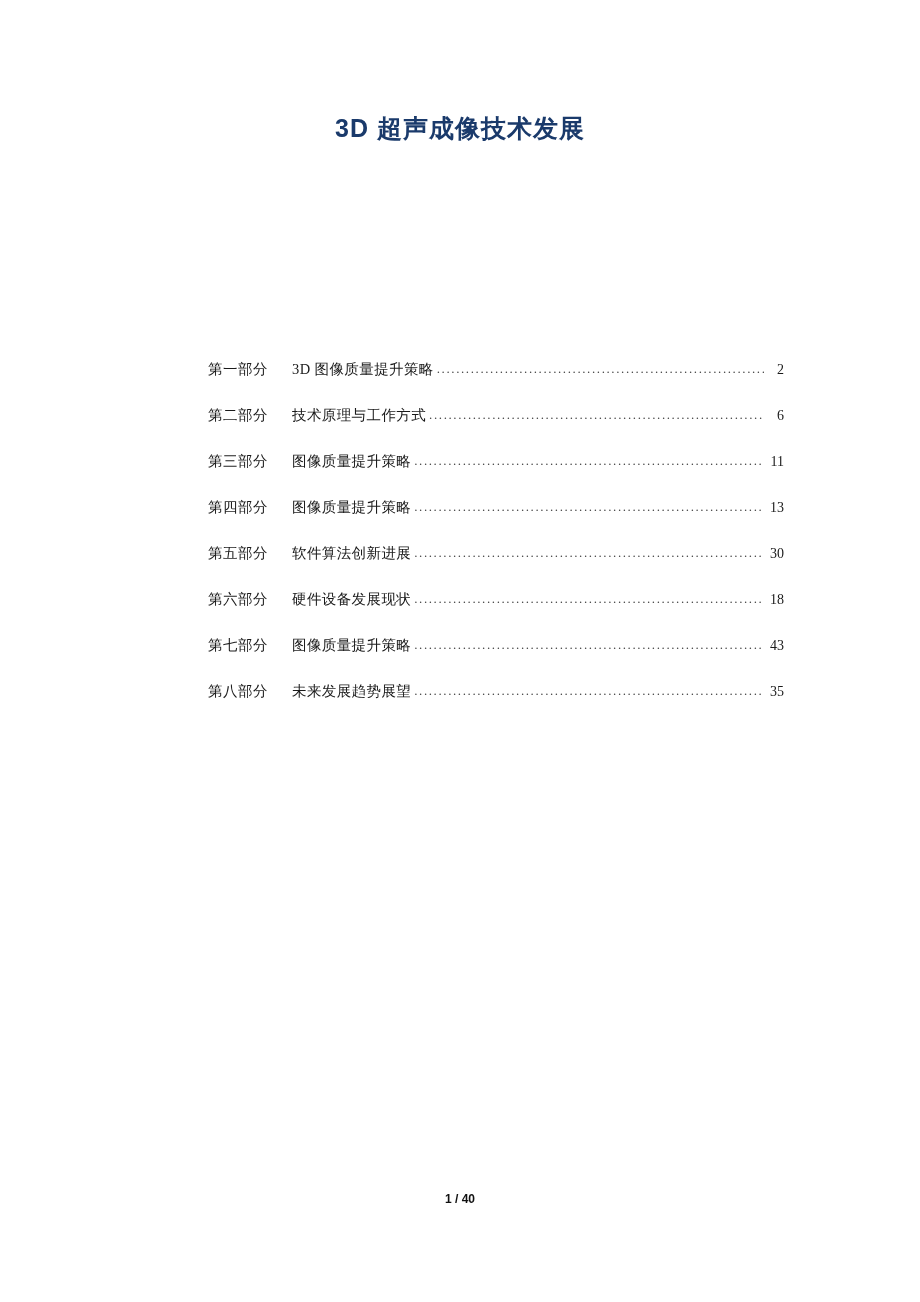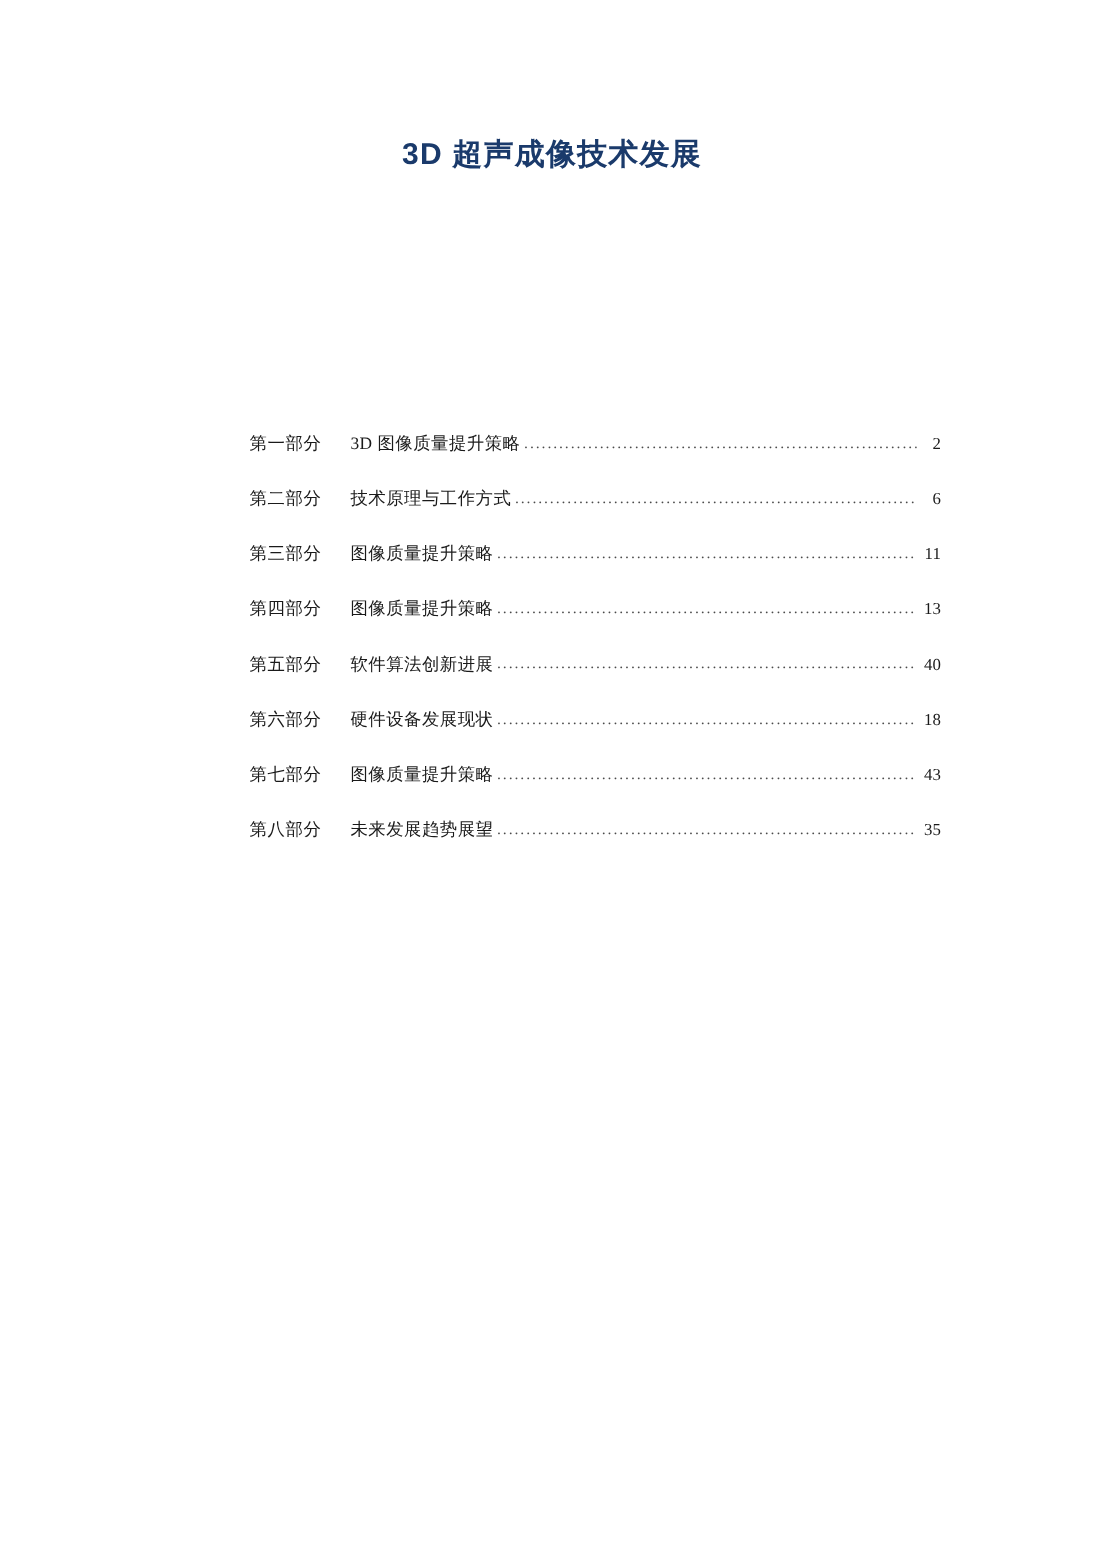--- a/index.html
+++ b/index.html
@@ -163,21 +163,21 @@
       <span class="toc-part">第四部分</span>
       <span class="toc-label">图像质量提升策略</span>
       <span class="toc-dots">................................................................................................................................................</span>
       <span class="toc-page">13</span>
     </div>
 
     <div class="toc-row">
       <span class="toc-part">第五部分</span>
       <span class="toc-label">软件算法创新进展</span>
       <span class="toc-dots">................................................................................................................................................</span>
-      <span class="toc-page">40</span>
+      <span class="toc-page">30</span>
     </div>
 
     <div class="toc-row">
       <span class="toc-part">第六部分</span>
       <span class="toc-label">硬件设备发展现状</span>
       <span class="toc-dots">................................................................................................................................................</span>
       <span class="toc-page">18</span>
     </div>
 
     <div class="toc-row">
@@ -189,14 +189,15 @@
 
     <div class="toc-row">
       <span class="toc-part">第八部分</span>
       <span class="toc-label">未来发展趋势展望</span>
       <span class="toc-dots">................................................................................................................................................</span>
       <span class="toc-page">35</span>
     </div>
 
   </div>
 
+  <div class="footer">1 / 40</div>
 
 </div>
 
 </body></html>

